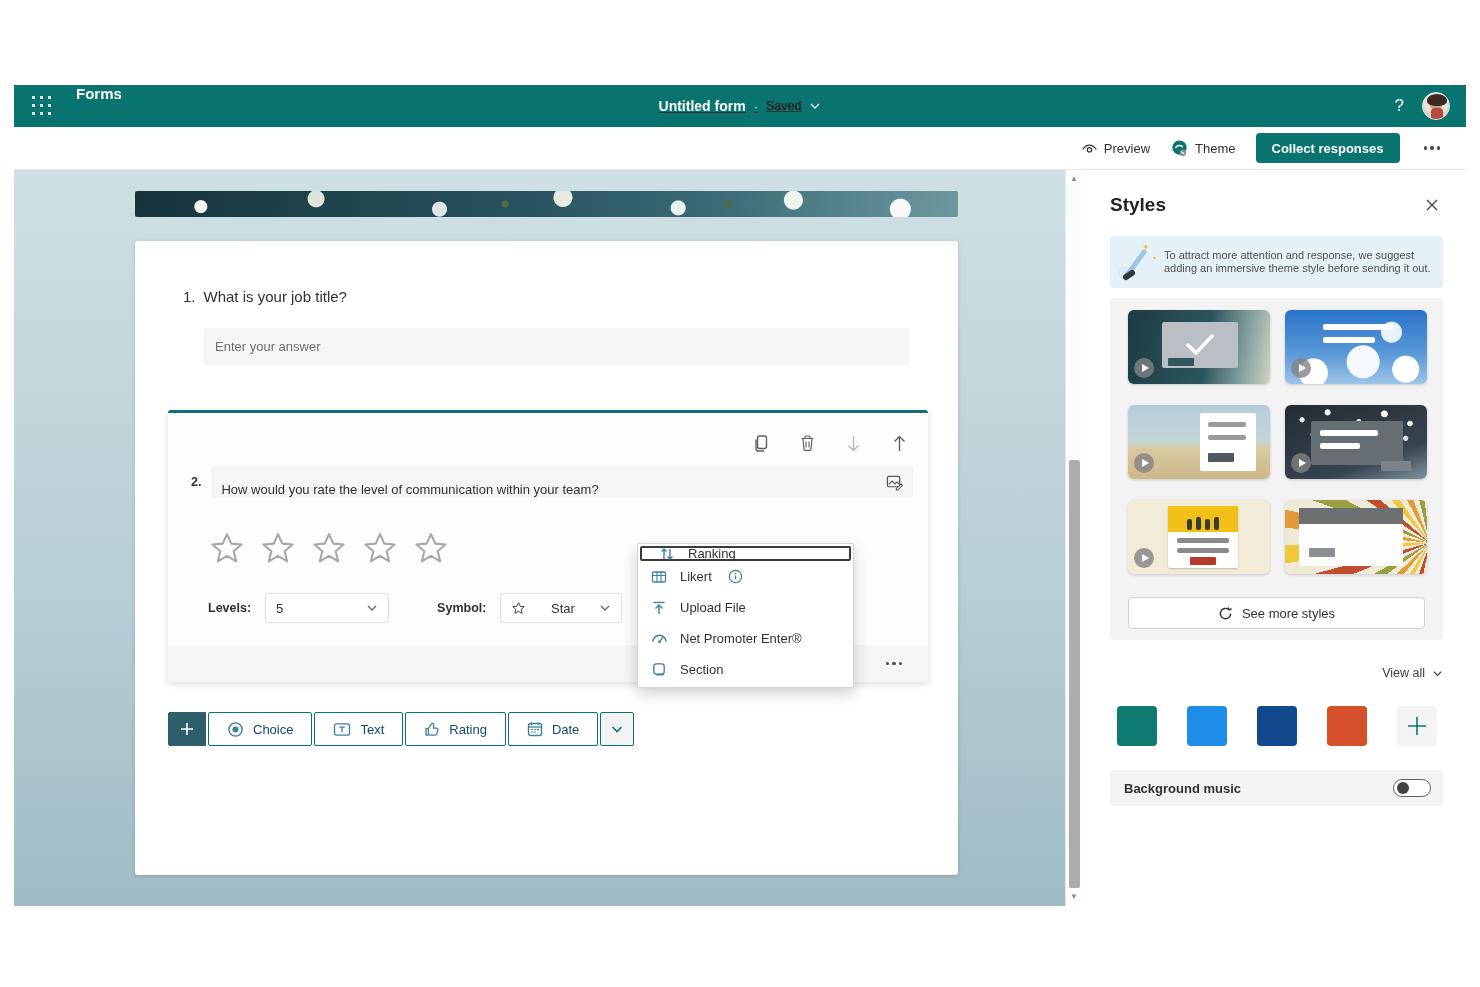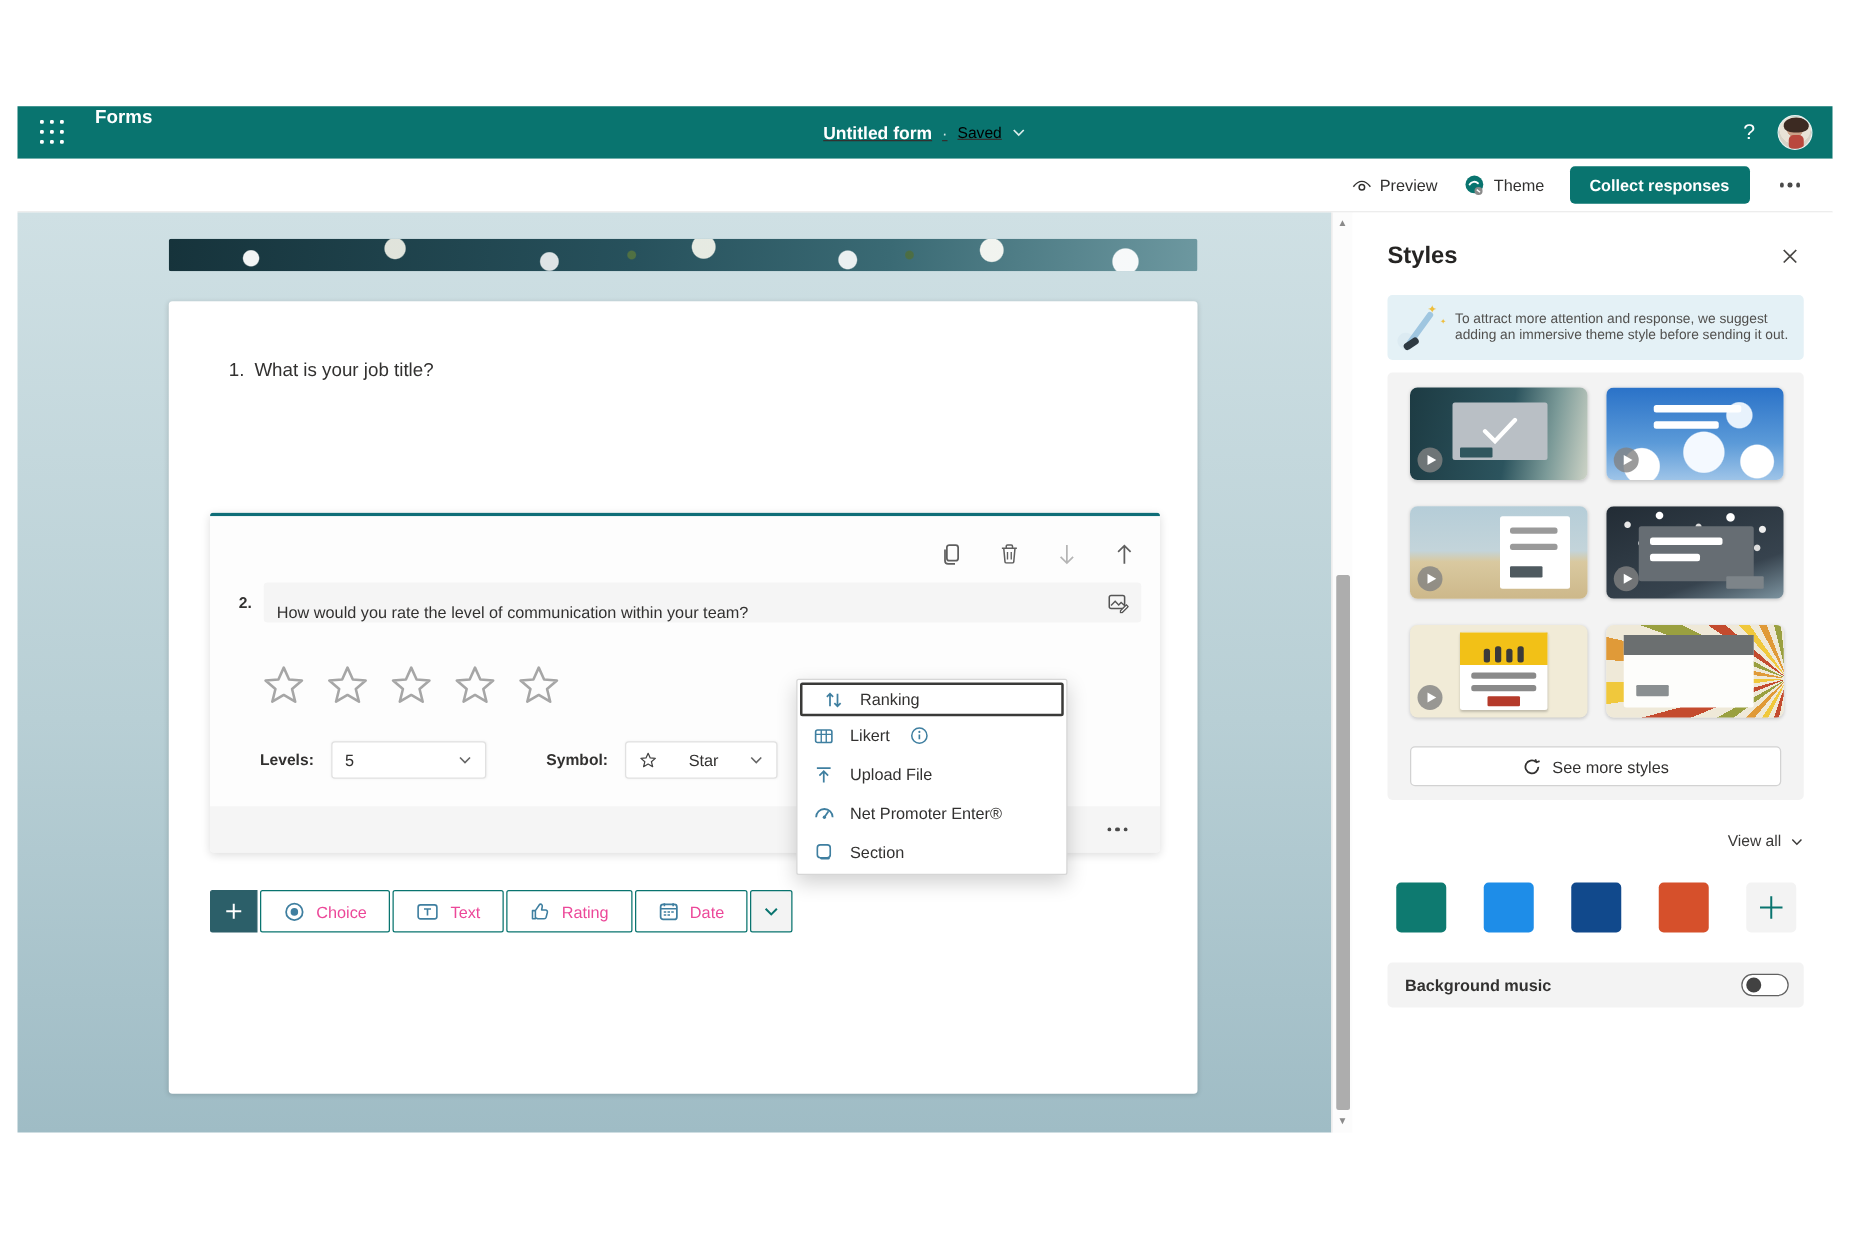--- a/index.html
+++ b/index.html
@@ -78,28 +78,28 @@
     padding:0 10px; font-size:13px; color:#323130; cursor:pointer; box-shadow:0 0 2px rgba(0,0,0,.06);}
   .select .grow { flex:1; }
   #sel-levels { width:124px; margin-right:48px; }
   #sel-symbol { width:122px; gap:7px;text-align:center; }
   .q2-footer { left:168px; top:645px; width:760px; height:37px; background:#f5f5f5; border-radius:0 0 3px 3px; display:flex; align-items:center; justify-content:flex-end; padding-right:22px; }
 
   
   #typemenu { left:637px; top:543px; width:217px; background:#fff; border:1px solid #d6d6d6; border-radius:2px;
     box-shadow:0 6px 16px rgba(0,0,0,.18); padding:2px; z-index:30; }
   .menu-item { display:flex; align-items:center; gap:12px; height:31px; padding:0 10px; font-size:13px; color:#323130; cursor:pointer; border-radius:2px; }
-  .menu-item.focused { border:2px solid #3a3a38; height:27px;padding-left:16px; }
+  .menu-item.focused { border:2px solid #3a3a38; height:15px;padding-left:16px; }
   .mi-icon { width:18px; display:flex; justify-content:center; color:#3f7fa0; }
 
   
   #addbar { left:168px; top:712px; display:flex; gap:2px; }
   .add-plus { width:38px; height:34px; background:#2c5f69; border:1px solid #2c5f69; display:flex; align-items:center; justify-content:center; cursor:pointer; border-radius:2px 0 0 2px;}
   .add-btn { height:34px; background:#fff; border:1.5px solid #09746f; border-radius:2px; display:flex; align-items:center; justify-content:space-between;
-    gap:9px; font-size:13px; color:#ec4899; cursor:pointer; padding:0 18px; }
+    gap:9px; font-size:13px; color:#0c4a6e; cursor:pointer; padding:0 18px; }
   .add-btn .mi-icon { width:auto; }
   .add-chevron { width:34px; height:34px; background:#f3f3f3; border:1.5px solid #09746f; border-radius:2px; display:flex; align-items:center; justify-content:center; cursor:pointer; color:#09746f;}
 
   
   #scrollbar { left:1065px; top:170px; width:17px; height:736px; background:#fcfcfc; border-left:1px solid #e8e8e8; }
   .sb-arrow { position:absolute; left:3px; width:10px; height:10px; color:#8a8a8a; font-size:8px; line-height:10px; text-align:center;}
   #sb-thumb { position:absolute; left:2.5px; top:290px; width:11px; height:428px; background:#adadad; border-radius:2px; }
 
   
   #stylespanel { left:1082px; top:170px; width:384px; height:736px; background:#fff; }
@@ -198,20 +198,21 @@
   </div>
 
   <div id="canvas" class="abs"></div>
   <div id="banner" class="abs"></div>
   <div id="formcard" class="abs"></div>
 
   <div class="q1-title abs">
     <span>1.</span>
     <span>What is your job title?</span>
   </div>
+  <input class="q1-input abs" placeholder="Enter your answer" style="">
 
   <div id="q2" class="abs"></div>
   <div class="q2-icons abs">
     <span class="icon-btn">
       <svg width="16" height="17" viewBox="0 0 16 17">
           <rect x="4.5" y="1" width="9" height="12.5" rx="2" fill="none" stroke="currentColor" stroke-width="1.4"></rect>
           <path d="M3 4.5v9A2.5 2.5 0 0 0 5.5 16H11" fill="none" stroke="currentColor" stroke-width="1.4"></path>
         </svg>
     </span>
     <span class="icon-btn">

